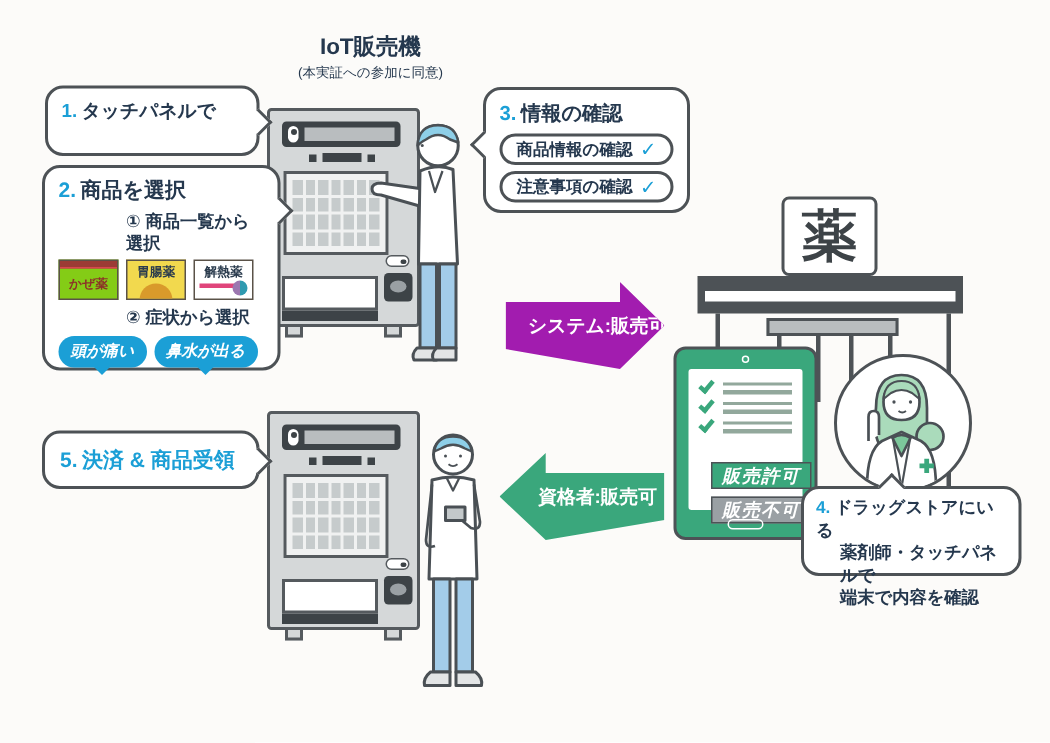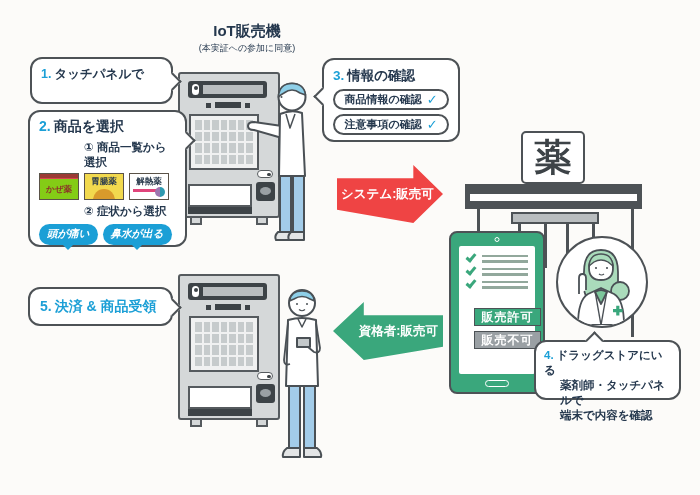--- a/index.html
+++ b/index.html
@@ -37,21 +37,21 @@
   .sym-row { display:flex; gap:5px; margin-top:5px;font-style:italic; }
   .sym { position:relative; background:#1b9fd6; color:#fff; border-radius:12px; padding:3px 8px 4px; font-size:10.5px; font-weight:bold; white-space:nowrap; }
   .sym::after { content:""; position:absolute; left:50%; bottom:-5px; transform:translateX(-50%); border:6px solid transparent; border-top:6px solid #1b9fd6; border-bottom:0; }
 
   .b3 { left:322px; top:58px; width:138px; height:84px; padding:7px 9px; }
   .b3 .tail { top:30px; }
   .b3-head { font-size:13.5px; font-weight:bold; }
   .cpill { display:flex; align-items:center; justify-content:center; gap:5px; border:2px solid #4d5256; border-radius:12px; height:21px; font-size:11px; font-weight:bold; color:#25384e; margin-top:4px; background:#fff; }
   .cmark { color:#1b9fd6; font-weight:bold; font-size:13px; }
 
-  .b4 { left:534px; top:340px; width:147px; height:60px; padding:6px 8px; font-size:11.5px; font-weight:bold; line-height:1.3; }
+  .b4 { left:534px; top:324px; width:147px; height:60px; padding:6px 8px; font-size:11.5px; font-weight:bold; line-height:1.3; }
   .b4 .tail { left:52px; }
   .b4 .ind { margin-left:16px; }
 
   .b5 { left:28px; top:287px; width:145px; height:39px; padding:9px 10px; font-size:14px; font-weight:bold; color:#1b9fd6; }
   .b5 .tail { top:12px; }
 
   
   .vm-title { position:absolute; left:166px; top:22px; width:162px; text-align:center; color:#25384e; z-index:3; }
   .t-main { font-size:15px; font-weight:bold; }
   .t-sub { font-size:9px; margin-top:1px; }
@@ -74,34 +74,34 @@
   .vm-reader::after { content:""; position:absolute; left:4px; top:5px; width:11px; height:8px; border-radius:50%; background:#9aa0a4; }
   .vm-tray { position:absolute; left:8px; top:110px; width:64px; height:23px; background:#fff; border:2px solid #555a5e; }
   .vm-trayshadow { position:absolute; left:8px; top:133px; width:64px; height:7px; background:#3d4347; }
   .vm-foot { position:absolute; bottom:-9px; width:12px; height:9px; background:#d5d8d9; border:2px solid #555a5e; }
   .vm-foot.fl { left:10px; } .vm-foot.fr { right:10px; }
   .vm1 { left:178px; top:72px; }
   .vm2 { left:178px; top:274px; }
 
   
   .arrow { position:absolute; display:flex; align-items:center; color:#fff; font-weight:bold; font-size:12.5px; z-index:5; white-space:nowrap; }
-  .a-blue { left:337px; top:165px; width:106px; height:58px; background:#ef4444; clip-path:polygon(0 23%,72% 23%,72% 0,100% 50%,72% 100%,0 77%); padding-left:4px; }
+  .a-blue { left:337px; top:188px; width:106px; height:58px; background:#a21caf; clip-path:polygon(0 23%,72% 23%,72% 0,100% 50%,72% 100%,0 77%); padding-left:15px; }
   .a-green { left:333px; top:302px; width:110px; height:58px; background:#3aa77c; clip-path:polygon(100% 23%,28% 23%,28% 0,0 50%,28% 100%,100% 77%); justify-content:flex-end; padding-right:5px; }
 
   
   .sign { position:absolute; left:521px; top:131px; width:64px; height:53px; border:2.5px solid #4d5256; border-radius:5px; background:#fff; display:flex; align-items:center; justify-content:center; font-size:37px; font-weight:bold; color:#3d4347; z-index:1; }
   .roof { position:absolute; left:465px; top:184px; width:177px; height:25px; background:#4d5256; z-index:1; }
   .roof-stripe { position:absolute; left:5px; right:5px; top:10px; height:7px; background:#fff; }
   .wall { position:absolute; width:3px; height:128px; top:209px; background:#4d5256; z-index:0; }
   .wall-l { left:477px; } .wall-r { left:631px; }
   .awning { position:absolute; left:511px; top:212px; width:88px; height:12px; background:#b9bdbf; border:2px solid #4d5256; z-index:1; }
   .dline { position:absolute; top:224px; width:2.5px; height:44px; background:#4d5256; z-index:0; }
 
   
-  .tablet { position:absolute; left:449px; top:231px; width:96px; height:163px; background:#3aa77c; border:2px solid #4d5256; border-radius:8px; z-index:4; }
+  .tablet { position:absolute; left:449px; top:231px; width:96px; height:129px; background:#3aa77c; border:2px solid #4d5256; border-radius:8px; z-index:4;font-style:italic; }
   .tab-cam { position:absolute; top:4px; left:50%; transform:translateX(-50%); width:5px; height:5px; border-radius:50%; border:1.5px solid #fff; }
   .tab-screen { position:absolute; left:8px; right:8px; top:13px; bottom:18px; background:#fff; border-radius:2px; padding:6px 7px; }
   .trow { display:flex; align-items:center; gap:6px; height:13px; }
   .chk { width:10px; height:6px; border-left:3px solid #3aa77c; border-bottom:3px solid #3aa77c; transform:rotate(-50deg); margin-top:-3px; }
   .tlines { display:flex; flex-direction:column; gap:3px; flex:1; }
   .tlines i { display:block; height:2.5px; background:#92a89c; }
   .tab-btn { position:absolute; left:15px; width:67px; height:18px; display:flex; align-items:center; justify-content:center; color:#fff; font-weight:bold; font-size:12px; letter-spacing:1px; border:1.5px solid #4d5256; }
   .tab-approve { top:62px; background:#3aa77c; }
   .tab-deny { top:85px; background:#9aa0a4; }
   .tab-home { position:absolute; bottom:5px; left:50%; transform:translateX(-50%); width:24px; height:7px; border:1.5px solid #fff; border-radius:4px; }

